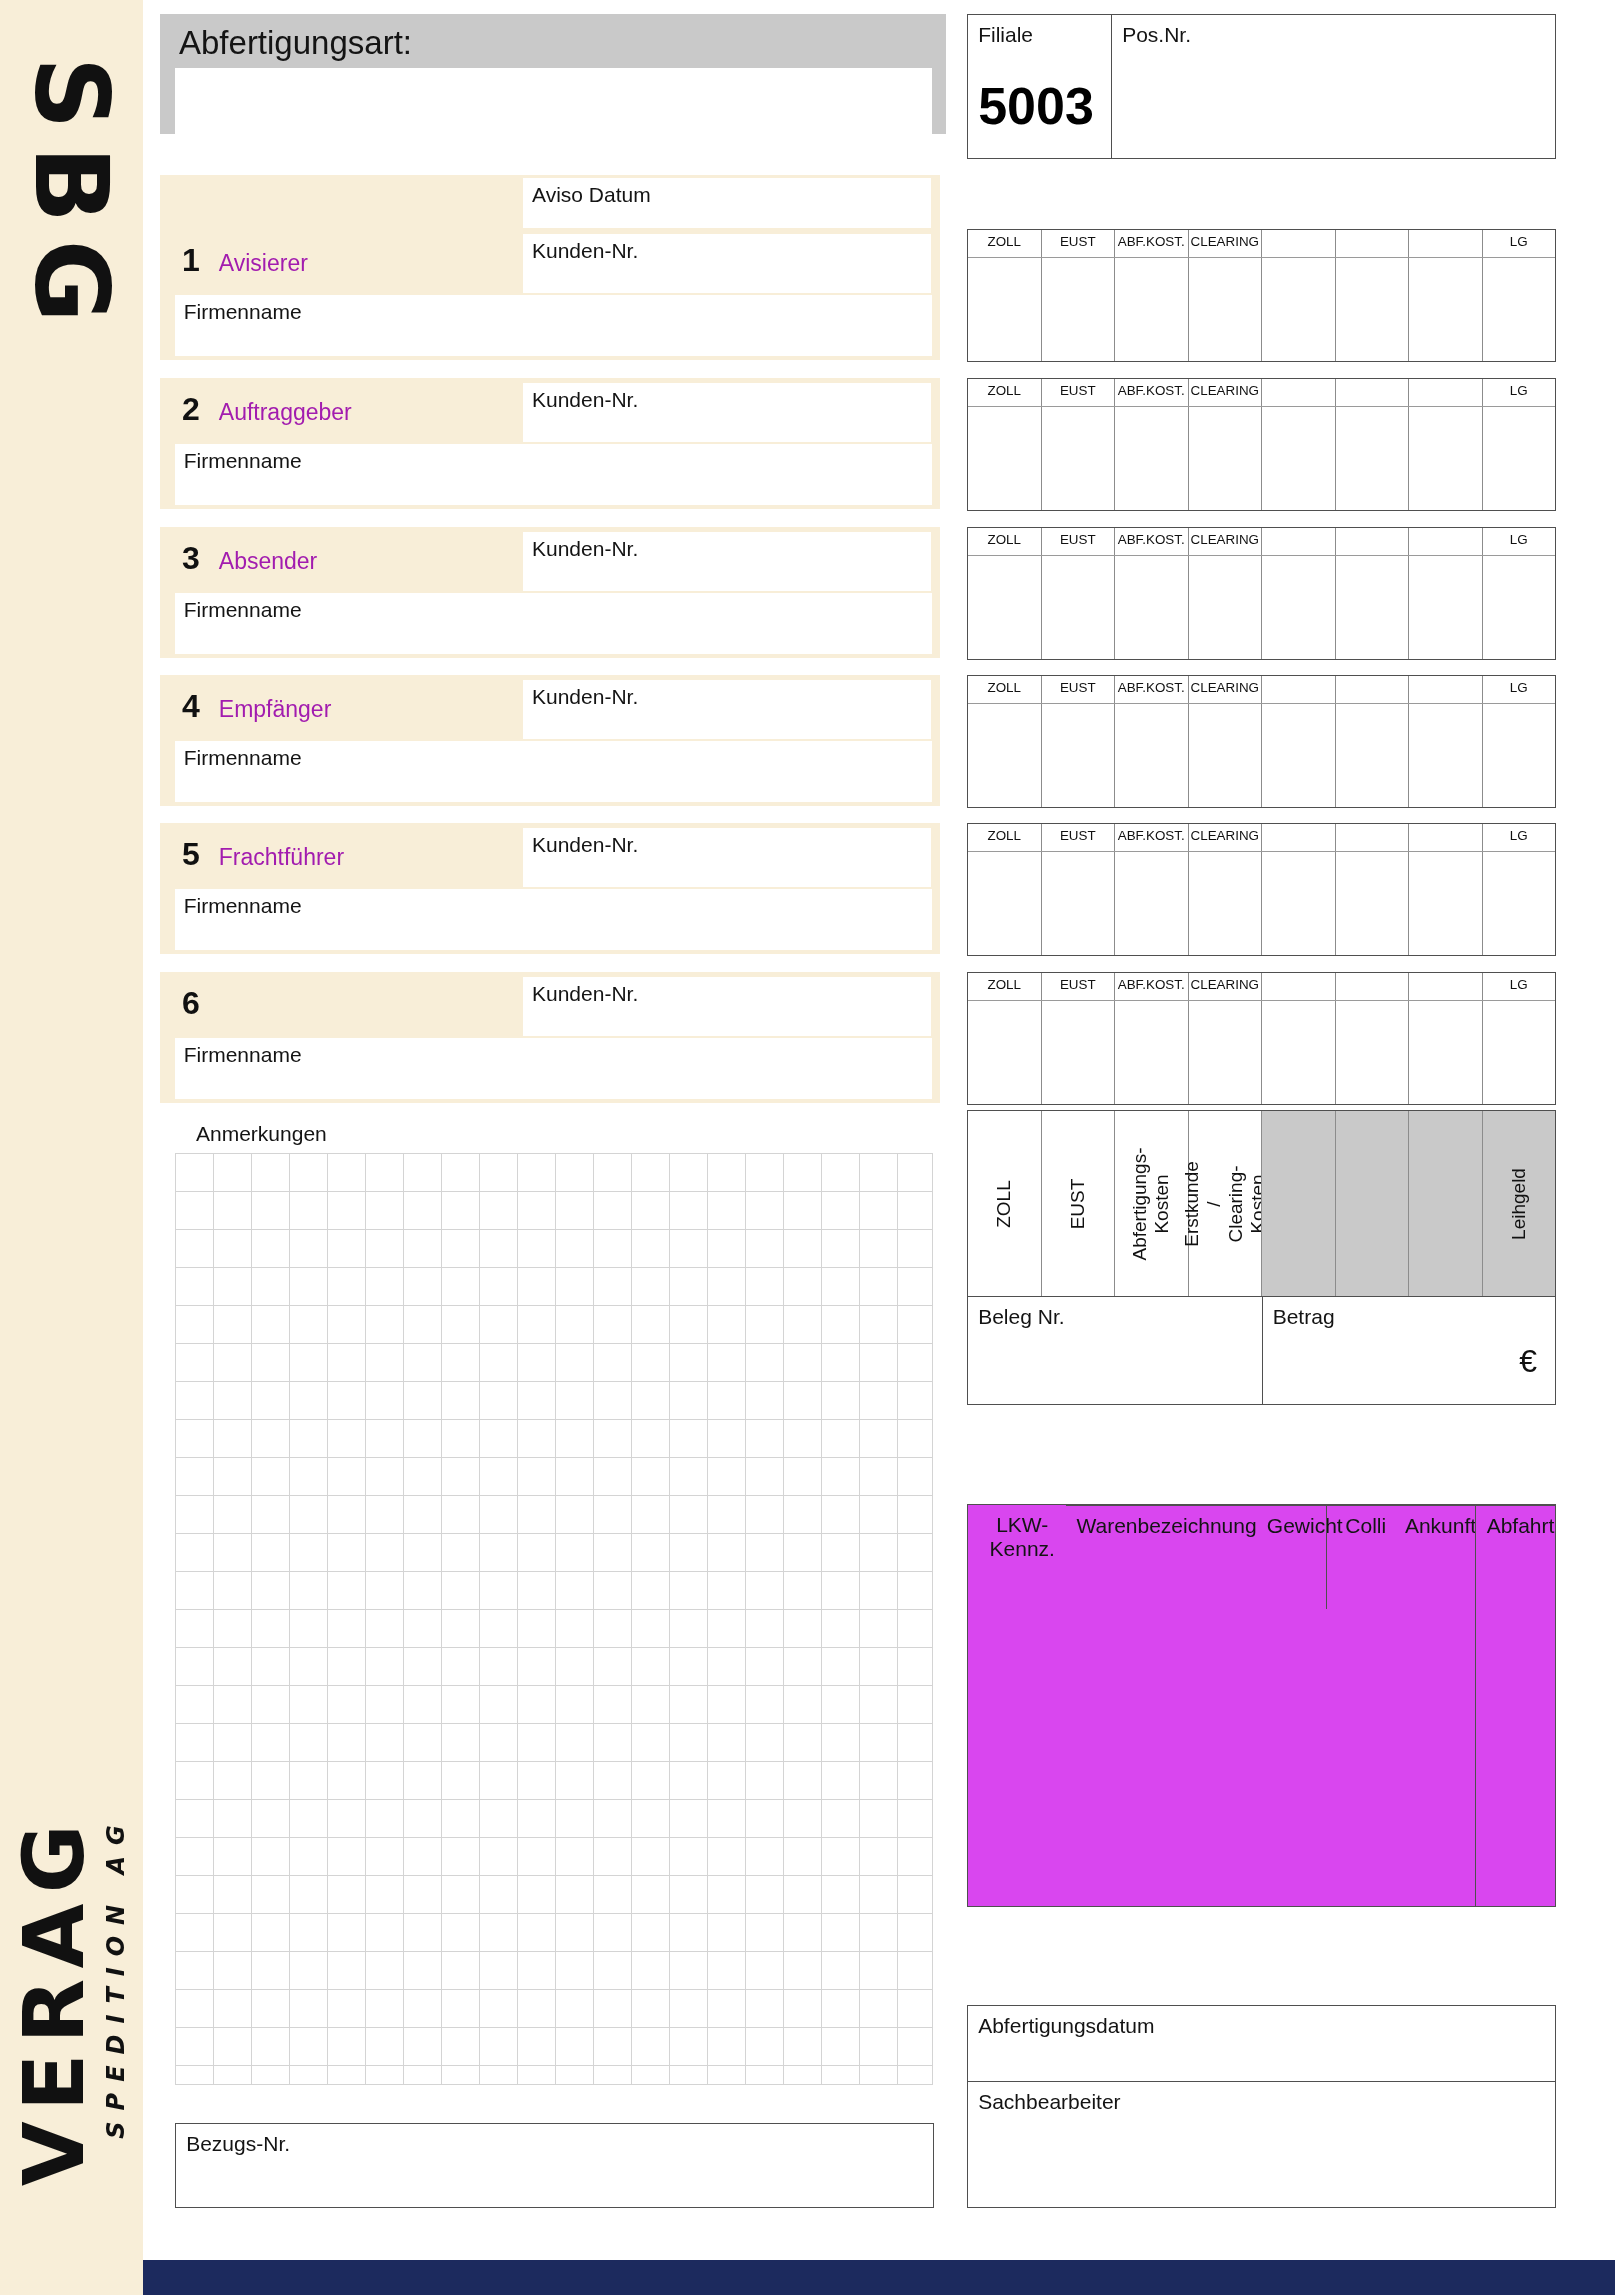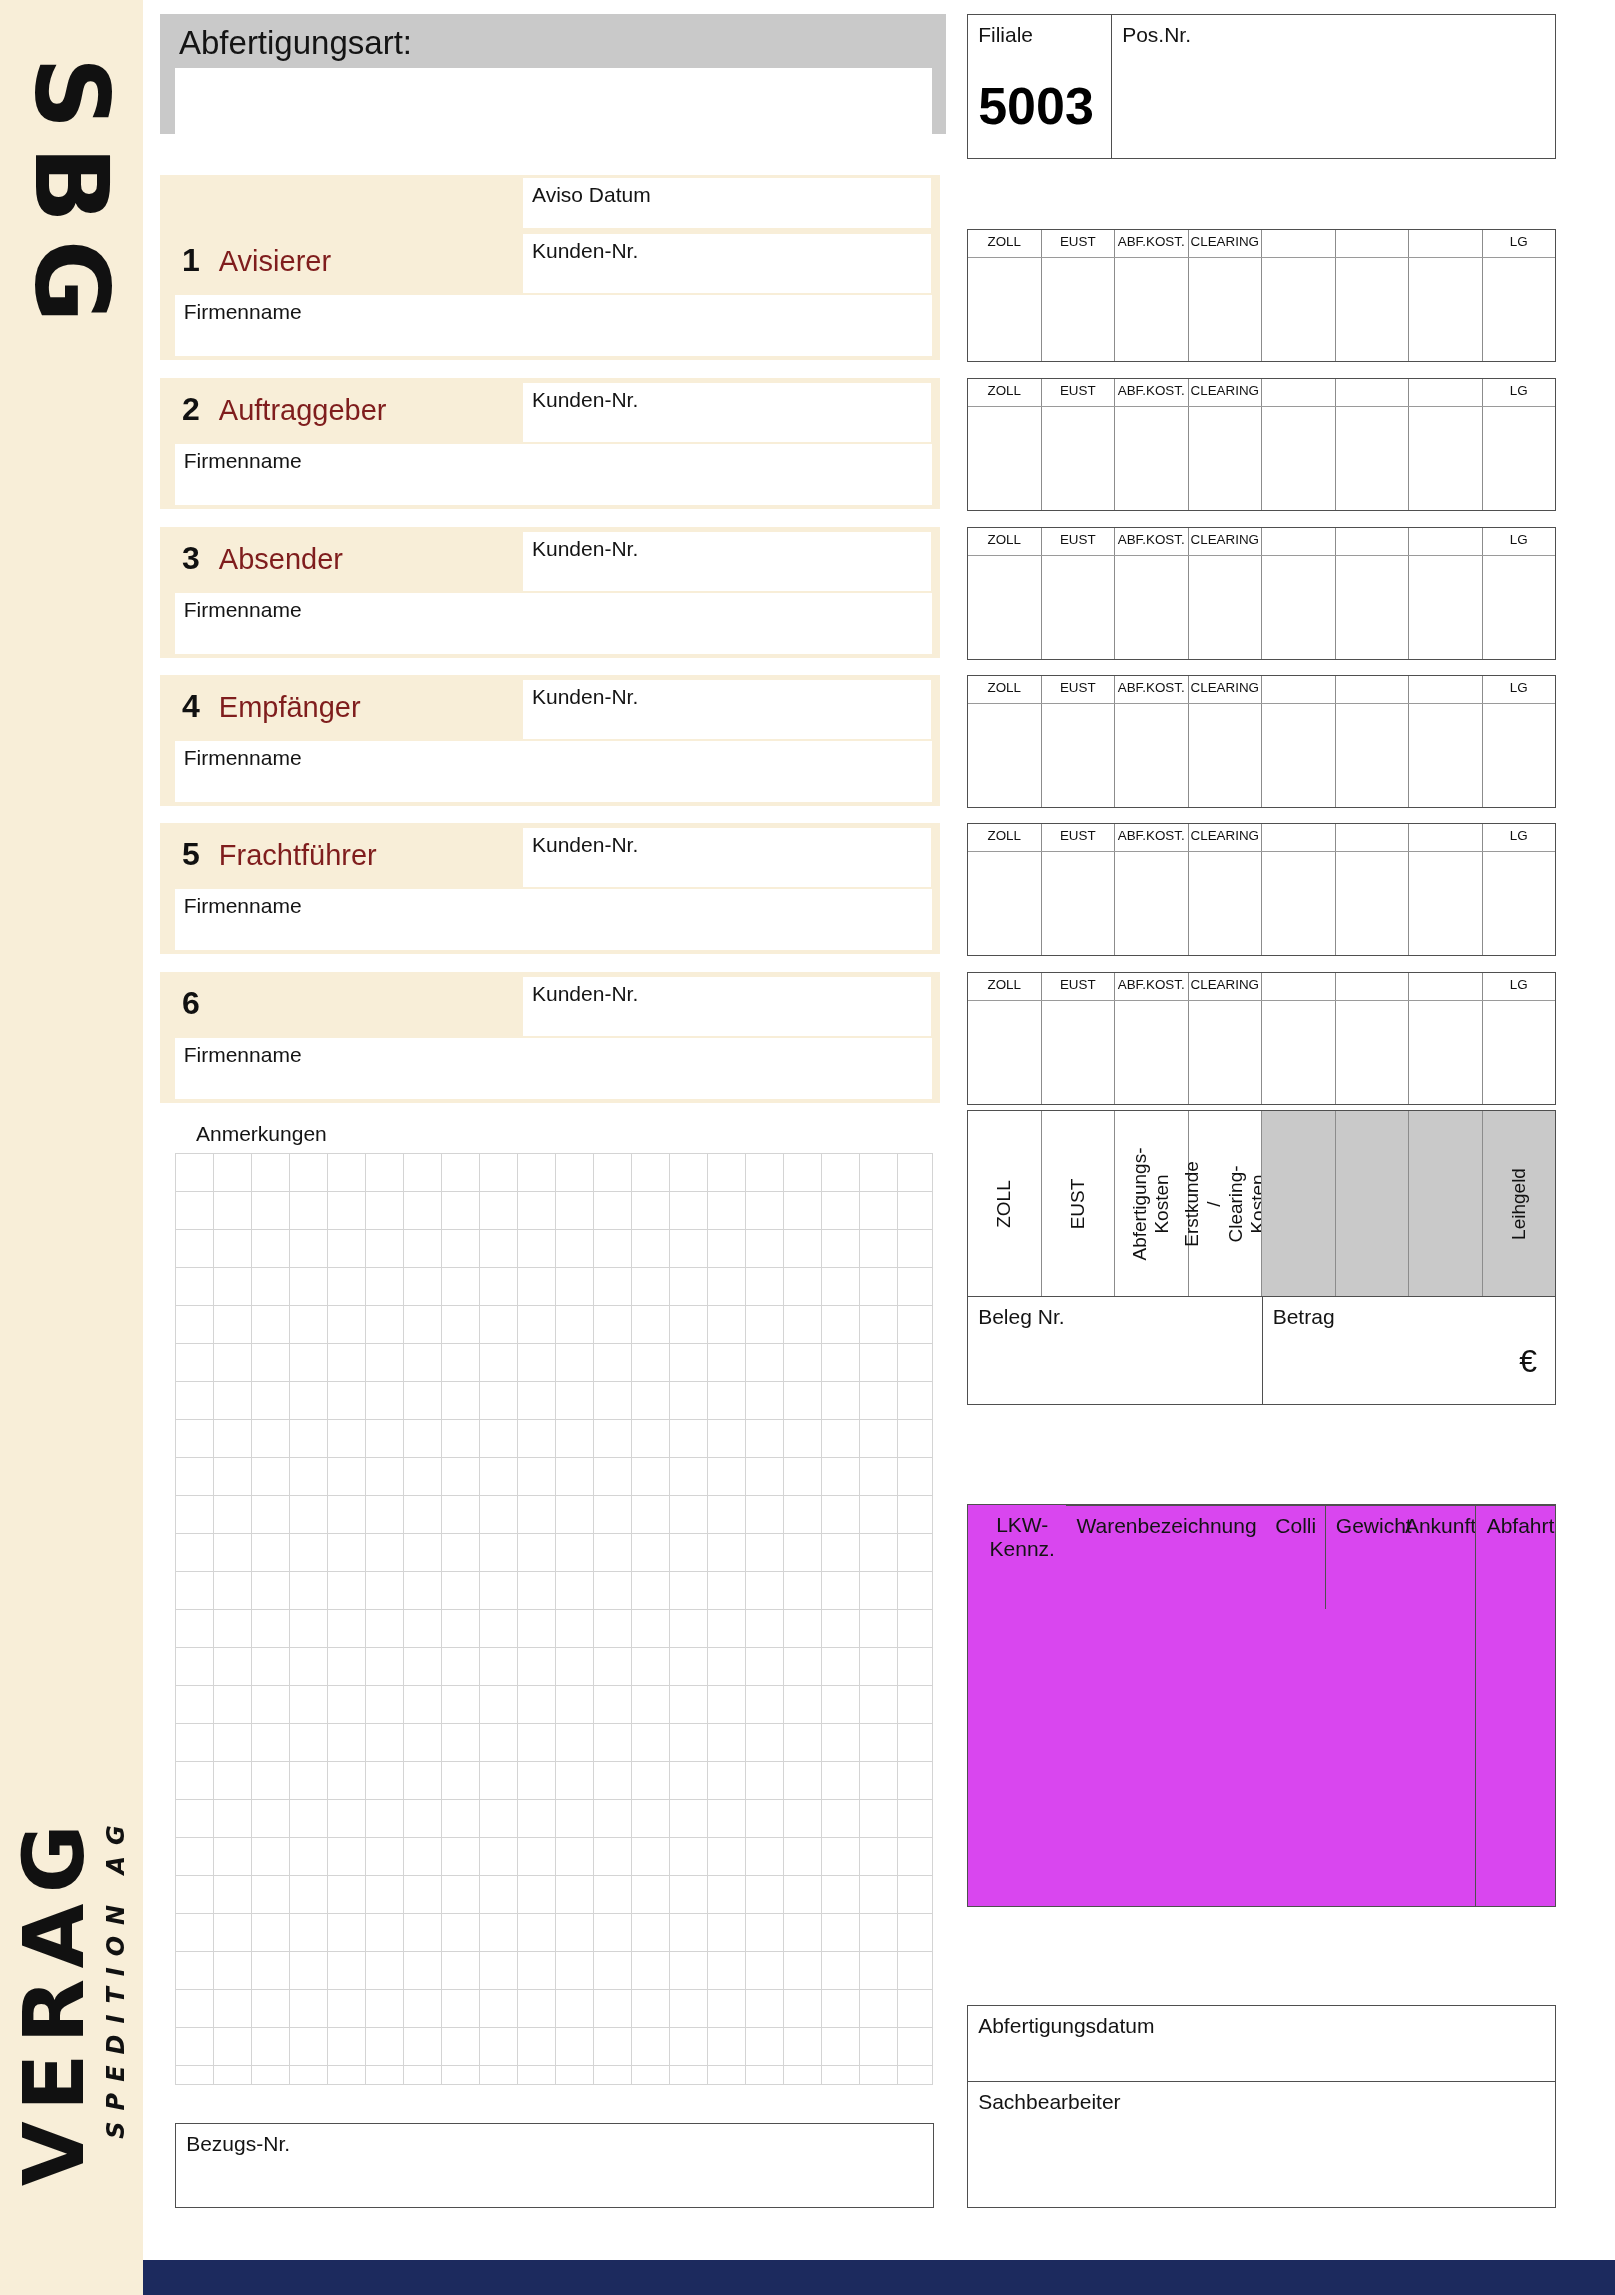--- a/index.html
+++ b/index.html
@@ -33,21 +33,21 @@
   .aviso-strip{position:absolute;left:160px;top:175px;width:780px;height:55px;background:#f8eed8;}
   .aviso-input{position:absolute;left:363px;top:2.6px;width:408px;height:50px;background:#fff;}
   .abr-head{position:absolute;left:967px;top:175px;width:587px;height:55px;background:#dedede;border:1.9px solid #4f4f4f;
     display:flex;align-items:center;justify-content:center;font-size:25.6px;color:#111;}
 
   
   .row{position:absolute;left:160px;width:1395px;height:131px;}
   .row-left{position:absolute;left:0;top:0;width:780px;height:131px;background:#f8eed8;}
   .sec{position:absolute;left:22px;top:12.8px;display:flex;align-items:baseline;gap:19px;}
   .sec-num{font-size:32px;font-weight:bold;color:#111;}
-  .sec-name{font-size:29px;color:#7f1d1d;}
+  .sec-name{font-size:23px;color:#a21caf;}
   .kunden{position:absolute;left:363px;top:5.1px;width:408px;height:59px;background:#fff;}
   .firmen{position:absolute;left:14.7px;top:66px;width:757px;height:61px;background:#ffffff;}
   .flabel{display:block;font-size:21px;color:#141414;padding:5.1px 0 0 9px;}
 
   .rtable{position:absolute;left:807px;top:0;width:587px;height:131px;background:#fff;border:1.9px solid #4f4f4f;display:flex;}
   .tcell{flex:1;border-left:1.3px solid #8c8c8c;position:relative;}
   .tcell:first-child{border-left:none;}
   .thead{display:block;text-align:center;font-size:13.4px;padding-top:3.8px;color:#111;white-space:nowrap;overflow:hidden;}
   .thead-line{position:absolute;left:0;right:0;top:27px;border-top:1.3px solid #9a9a9a;}
 
@@ -427,24 +427,24 @@
 
   <div class="cargo">
     <div class="cargo-row" style="height:100px">
       <span class="small-label">LKW-Kennz.</span>
     </div>
     <div class="cargo-row" style="height:100px">
       <span class="small-label">Warenbezeichnung</span>
     </div>
     <div class="cargo-row cargo-split" style="height:103px">
       <div class="cargo-cell">
+        <span class="small-label">Gewicht</span>
+      </div>
+      <div class="cargo-cell">
         <span class="small-label">Colli</span>
-      </div>
-      <div class="cargo-cell">
-        <span class="small-label">Gewicht</span>
       </div>
     </div>
     <div class="cargo-row cargo-split" style="flex:1">
       <div class="cargo-cell">
         <span class="small-label">Ankunft</span>
       </div>
       <div class="cargo-cell">
         <span class="small-label">Abfahrt</span>
       </div>
     </div>

